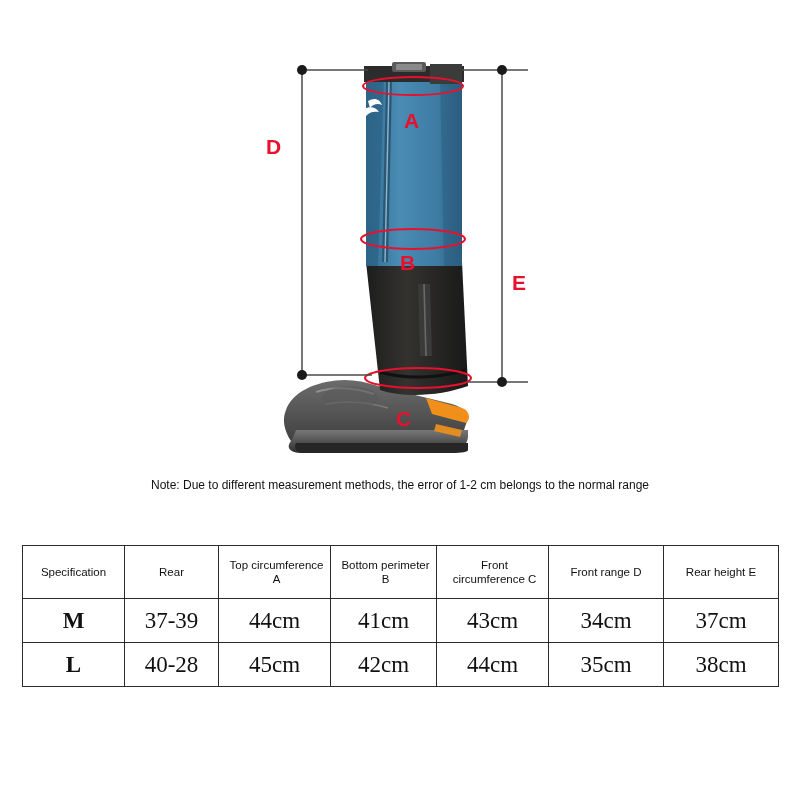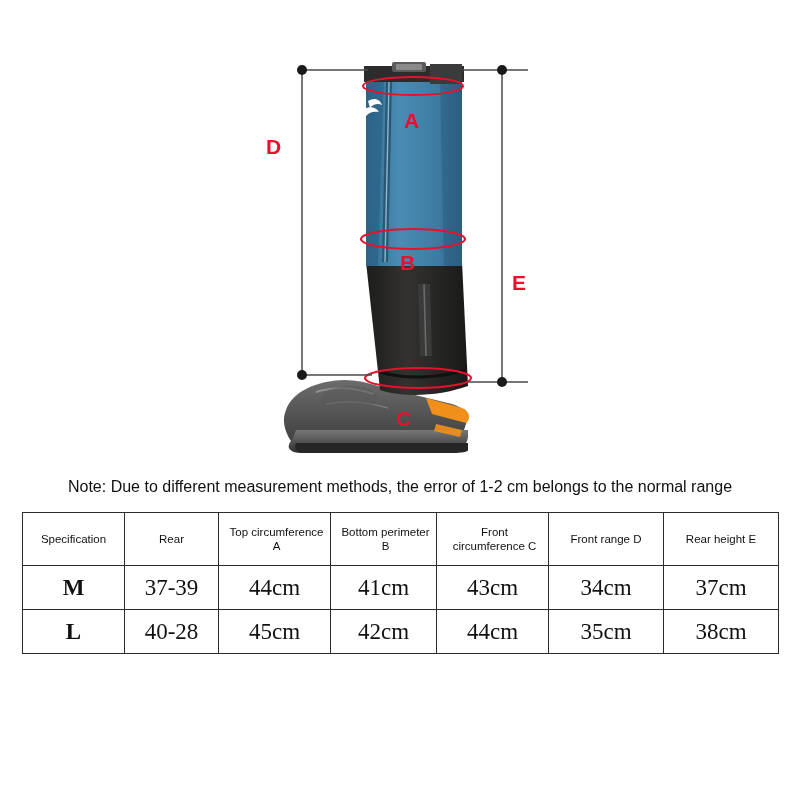--- a/index.html
+++ b/index.html
@@ -39,30 +39,30 @@
     line-height: 1;
   }
 
   
   #note {
     position: absolute;
     left: 0;
     top: 478px;
     width: 800px;
     text-align: center;
-    font-size: 16px;
+    font-size: 12px;
     color: #111111;
     font-family: "Liberation Sans", sans-serif;
   }
 
   
   #size-table {
     position: absolute;
     left: 22px;
-    top: 512px;
+    top: 545px;
     width: 756px;
     border-collapse: collapse;
     table-layout: fixed;
   }
   #size-table th,
   #size-table td {
     border: 1px solid #2b2b2b;
     text-align: center;
     vertical-align: middle;
     color: #111111;

